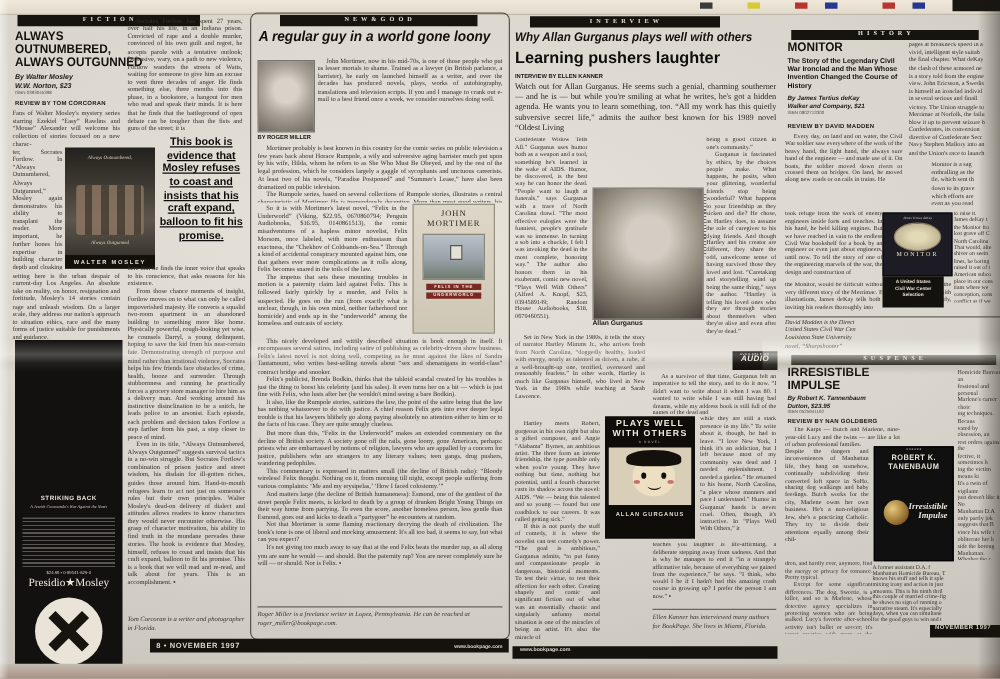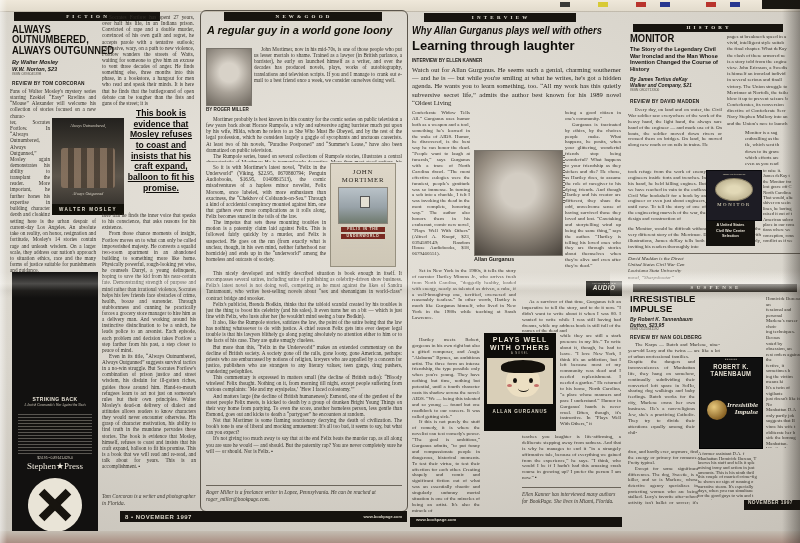--- a/index.html
+++ b/index.html
@@ -140,21 +140,21 @@
       <p class="para">From those chance moments of insight, Fortlow moves on to what can only be called impoverished majesty. He converts a squalid two-room apartment in an abandoned building to something more like home. Physically powerful, rough-looking yet wise, he counsels Darryl, a young delinquent, hoping to save the kid from his near-certain fate. Demonstrating strength of purpose and mind rather than irrational violence, Socrates helps his few friends face obstacles of crime, health, booze and surrender. Through stubbornness and cunning he practically forces a grocery store manager to hire him as a delivery man. And working around his instinctive disinclination to be a snitch, he leads police to an arsonist. Each episode, each problem and decision takes Fortlow a step farther from his past, a step closer to peace of mind.</p>
       <p class="para">Even in its title, “Always Outnumbered, Always Outgunned” suggests survival tactics in a no-win struggle. But Socrates Fortlow's combination of prison justice and street wisdom, his disdain for ill-gotten riches, guides those around him. Hand-to-mouth refugees learn to act not just on someone's rules but their own principles. Walter Mosley's dead-on delivery of dialect and attitudes allows readers to know characters they would never encounter otherwise. His grasp of character motivation, his ability to find truth in the mundane pervades these stories. The book is evidence that Mosley, himself, refuses to coast and insists that his craft expand, balloon to fit his promise. This is a book that we will read and re-read, and talk about for years. This is an accomplishment. ▪</p>
     </div>
   <div class="abs bio" style="left:102px;top:493px;width:94px;height:16px;">Tom Corcoran is a writer and photographer in Florida.</div>
 
   <div class="abs ad" style="left:12px;top:272px;width:86px;height:262px;">
     <div class="abs ad-head" style="left:0;top:124px;width:86px;">STRIKING BACK</div>
     <div class="abs ad-sub" style="left:3px;top:131px;width:80px;">A Jewish Commando's War Against the Nazis</div>
     <div class="abs fineprint" style="left:6px;top:142px;width:74px;height:40px;"></div>
     <div class="abs ad-price" style="left:0;top:184px;width:86px;">$24.95 • 0-89141-629-0</div>
-    <div class="abs ad-logo" style="left:0;top:190px;width:86px;">Stephen★Press</div>
+    <div class="abs ad-logo" style="left:0;top:190px;width:86px;">Presidio★Mosley</div>
     <div class="abs emblem" style="left:16px;top:206px;width:54px;height:54px;">
       <div class="bar1"></div>
         <div class="bar2"></div>
     </div>
   </div>
 
   <div class="abs box" style="left:200px;top:10px;width:206px;height:500px;"></div>
   <div class="abs bar" style="left:224px;top:12px;width:158px;height:9px;">N E W   &amp;   G O O D</div>
   <div class="abs headline" style="left:207px;top:25px;width:196px;">A regular guy in a world gone loony</div>
   <div class="abs photo" style="left:206px;top:48px;width:44px;height:56px;"></div>
@@ -190,21 +190,21 @@
       <p class="para">This commentary is expressed in matters small (the decline of British radio): “Bloody wireless! Felix thought. Nothing on it, from morning till night, except people suffering from various complaints: ‘Me and my erysipelas,’ ‘How I faced colostomy.’”</p>
       <p class="para">And matters large (the decline of British humaneness): Esmond, one of the gentlest of the street people Felix meets, is kicked to death by a group of drunken Bright Young Things on their way home from partying. To even the score, another homeless person, less gentle than Esmond, goes out and kicks to death a “partygoer” he encounters at random.</p>
       <p class="para">Not that Mortimer is some flaming reactionary decrying the death of civilization. The book's tone is one of liberal and mocking amusement: It's all too bad, it seems to say, but what can you expect?</p>
       <p class="para">It's not giving too much away to say that at the end Felix beats the murder rap, as all along you are sure he would — and should. But the paternity rap? You are never completely sure he will — or should. Nor is Felix. ▪</p>
     </div>
   <div class="abs rule" style="left:206px;top:485px;width:196px;"></div>
   <div class="abs bio" style="left:206px;top:489px;width:196px;height:18px;">Roger Miller is a freelance writer in Lopez, Pennsylvania. He can be reached at roger_miller@bookpage.com.</div>
 
   <div class="abs bar" style="left:424px;top:13px;width:152px;height:9px;">I N T E R V I E W</div>
   <div class="abs kicker" style="left:412px;top:26px;width:212px;">Why Allan Gurganus plays well with others</div>
-  <div class="abs big-head" style="left:412px;top:39px;width:212px;">Learning through laughter</div>
+  <div class="abs big-head" style="left:412px;top:39px;width:212px;">Learning pushers laughter</div>
   <div class="abs byline" style="left:412px;top:58px;width:120px;">INTERVIEW BY ELLEN KANNER</div>
   <div class="abs intro" style="left:412px;top:66px;width:209px;height:42px;">Watch out for Allan Gurganus. He seems such a genial, charming southerner — and he is — but while you're smiling at what he writes, he's got a hidden agenda. He wants you to learn something, too. “All my work has this quietly subversive secret life,” admits the author best known for his 1989 novel “Oldest Living</div>
 
   <div class="abs body cont" style="left:412px;top:110px;width:58px;height:156px;font-size:5px;">
       <p class="para">Confederate Widow Tells All.” Gurganus uses humor both as a weapon and a tool, something he's learned in the wake of AIDS. Humor, he discovered, is the best way he can honor the dead. “People want to laugh at funerals,” says Gurganus with a trace of North Carolina drawl. “The most effective eulogies were the funniest, people's gratitude was so immense. In turning a sob into a chuckle, I felt I was invoking the dead in the most complete, honoring way.” The author also honors them in his exuberant, comic new novel, “Plays Well With Others” (Alfred A. Knopf, $23, 0394589149; Random House Audiobooks, $18, 0679460551).</p>
     </div>
 
   <div class="abs photo" style="left:474px;top:150px;width:87px;height:104px;background:radial-gradient(circle at 50% 38%, #d3cdc3 0 22%, #988f83 55%, #47413a 100%),linear-gradient(#777 0%,#999 100%);"></div>
   <div class="abs credit-strip" style="left:563px;top:155px;height:50px;"></div>
   <div class="abs caption" style="left:474px;top:257px;width:87px;">Allan Gurganus</div>

